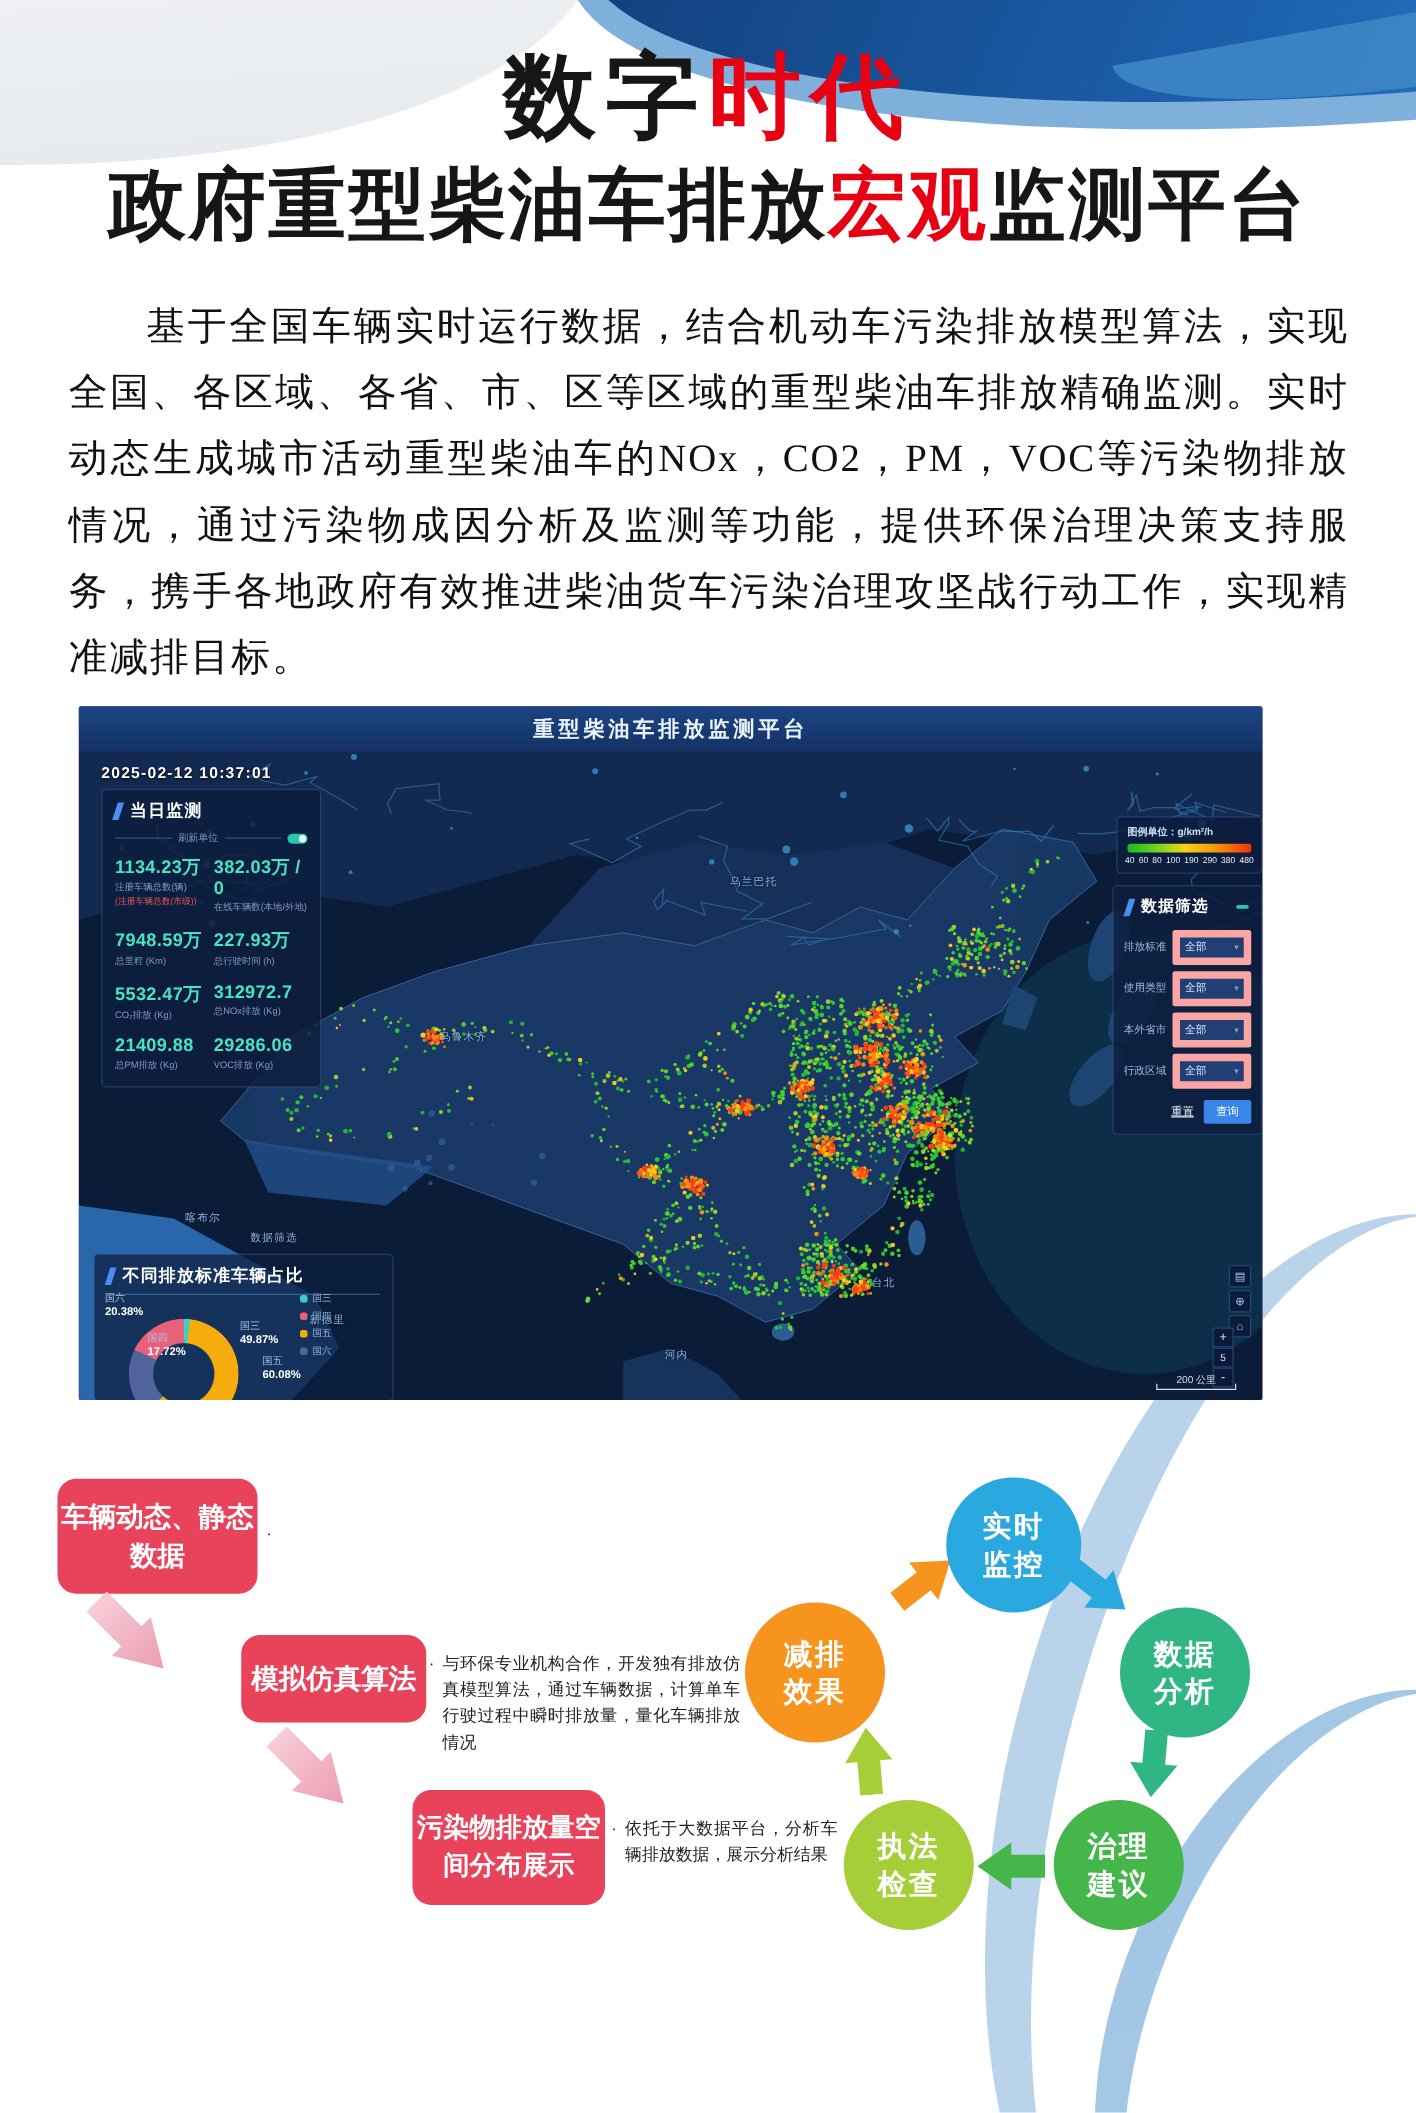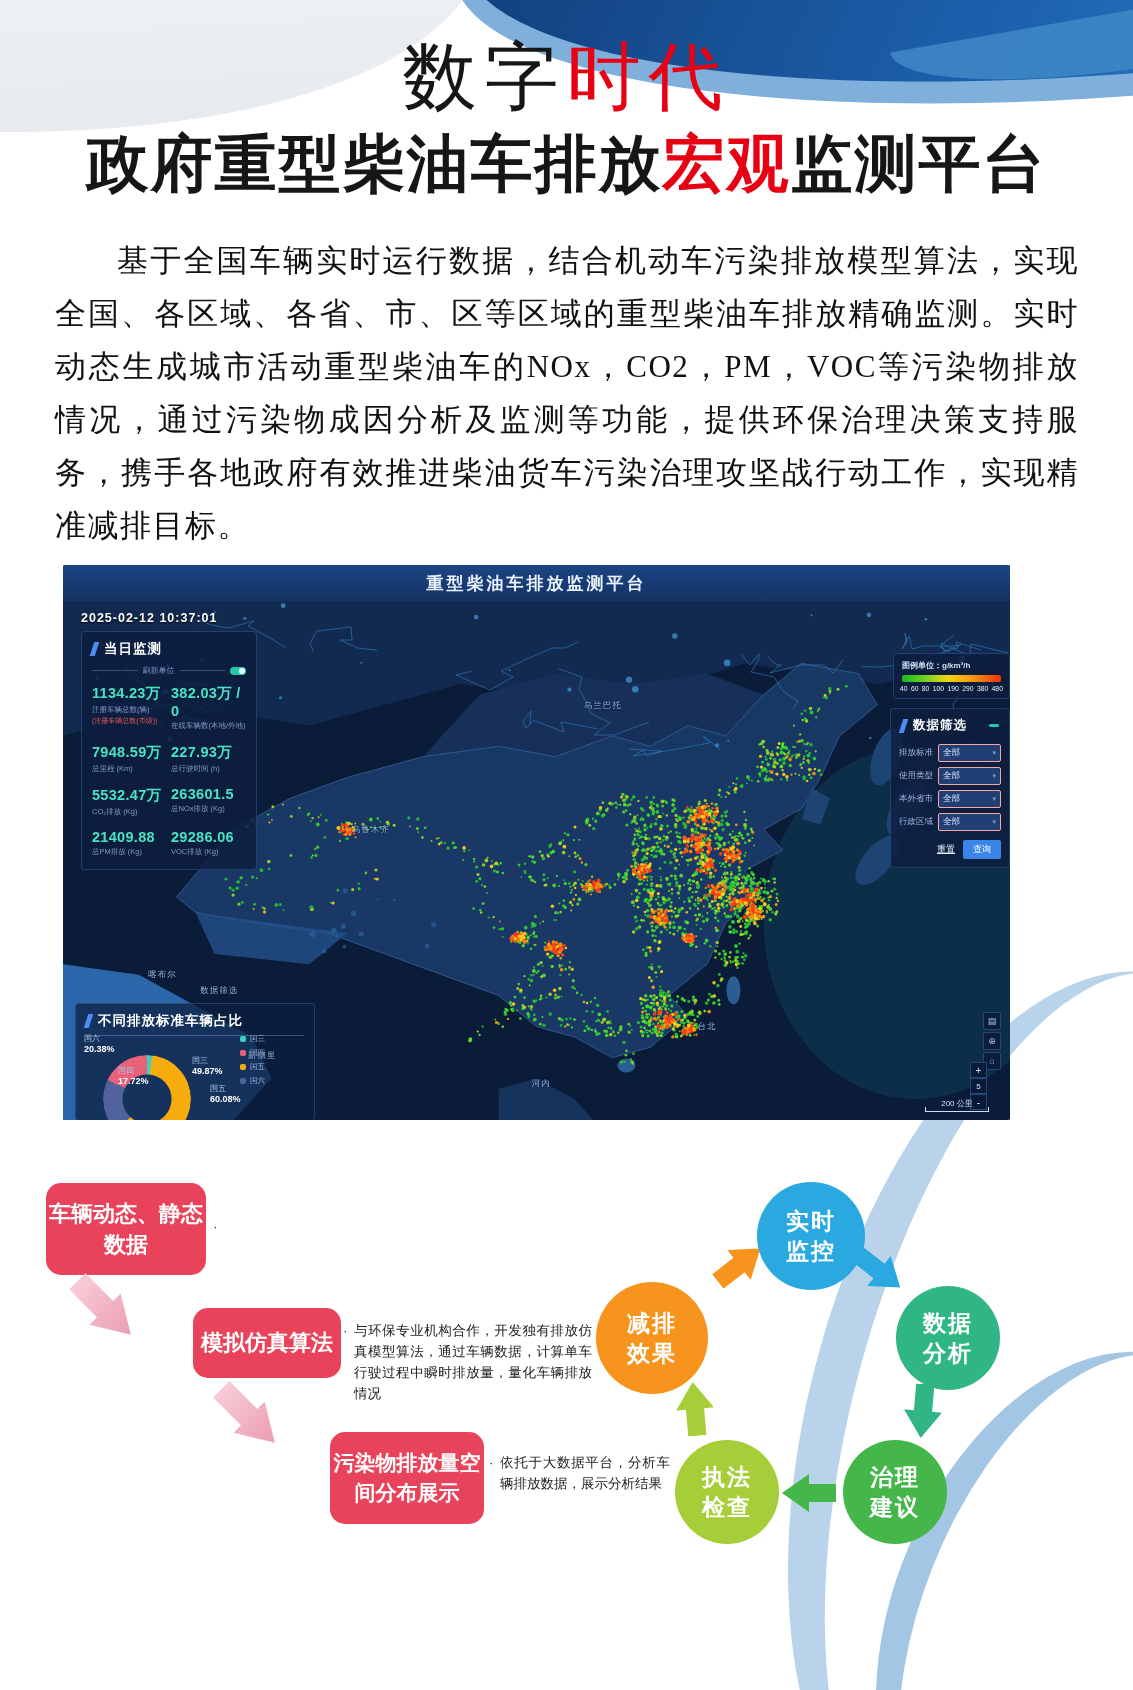--- a/index.html
+++ b/index.html
@@ -12,21 +12,21 @@
          background:#7fb0dc;transform:rotate(-7deg)}
   .sw-tr-dark{position:absolute;top:-88px;right:-140px;width:800px;height:196px;border-radius:0 0 0 100%;
          background:linear-gradient(120deg,#123f7d,#1d63b0 70%,#2b79c4);transform:rotate(-7deg)}
   .sw-tr-thin{position:absolute;top:26px;right:-60px;width:300px;height:60px;border-radius:0 0 0 100%;
          background:#3f88c6;transform:rotate(-10deg);opacity:.85}
   .sw-br{position:absolute;right:-150px;bottom:-190px;width:430px;height:920px;border-radius:50%;
          border-left:44px solid #b9d4ea;transform:rotate(15deg)}
   .sw-br2{position:absolute;right:-120px;bottom:-210px;width:330px;height:560px;border-radius:50%;
          border-left:30px solid #8db9df;transform:rotate(22deg);opacity:.8}
   
-  .title1{position:absolute;top:28px;left:0;width:100%;text-align:center;font-size:74px;font-weight:400;
+  .title1{position:absolute;top:28px;left:0;width:100%;text-align:center;font-size:74px;font-weight:700;
           letter-spacing:8px;color:#161616}
   .title2{position:absolute;top:122px;left:0;width:100%;text-align:center;font-size:62px;font-weight:800;
           letter-spacing:2px;color:#161616}
   .red{color:#e60113}
   .para{position:absolute;left:55px;top:234px;width:1024px;font-family:"Liberation Serif","DejaVu Serif",serif;
         font-size:31px;line-height:53px;color:#111;text-align:justify;text-indent:2em;letter-spacing:1.5px;margin:0}
   
   .dash{position:absolute;left:63px;top:565px;width:947px;height:555px;background:#4c1d95;overflow:hidden;
         border-radius:2px}
   .dash svg{position:absolute;left:0;top:36px;width:947px;height:519px}
@@ -50,21 +50,21 @@
   .stat-n{font-size:7px;color:#e4574f;margin-top:1px}
   .legendp{left:830px;top:88px;width:115px;padding-bottom:6px}
   .legendp .lt{font-size:8px;color:#cfe0f5;padding:6px 8px 4px;font-weight:bold}
   .grad{margin:0 8px;height:7px;border-radius:2px;
         background:linear-gradient(90deg,#16b91e,#7ed321 26%,#f3d411 46%,#f89a0c 70%,#f3320c)}
   .ticks{display:flex;justify-content:space-between;padding:3px 6px 0;font-size:6.8px;color:#e8f1fb}
   .filterp{left:827px;top:143px;width:118px;padding-bottom:8px}
   .collapse-dash{margin-left:auto;width:10px;height:3px;background:#23c9ad;border-radius:2px}
   .frow{display:flex;align-items:center;gap:5px;padding:5px 8px 0}
   .flab{font-size:8.5px;color:#9fb8e0;flex:0 0 34px}
-  .fsel{flex:1;height:16px;background:#213f74;border:1px solid #fca5a5;border-radius:2px;display:flex;
+  .fsel{flex:1;height:16px;background:#213f74;border:6px solid #fca5a5;border-radius:2px;display:flex;
         align-items:center;justify-content:space-between;padding:0 4px;color:#d8e6fa;font-size:8.5px}
   .fsel .caret{color:#7f9cc6;font-size:7px}
   .fbtns{display:flex;justify-content:flex-end;align-items:center;gap:8px;padding:9px 8px 0}
   .reset{color:#e8f1fb;font-size:9px;text-decoration:underline;cursor:pointer}
   .query{background:#3a86e8;color:#fff;font-size:9px;padding:3px 10px;border-radius:2px;cursor:pointer}
   .piep{left:12px;top:438px;width:238px;height:116px;background:rgba(13,30,62,.72)}
   .pdiv{margin:0 10px;border-top:1px solid rgba(110,150,210,.45)}
   .donut{position:absolute;left:27px;top:51px;width:88px;height:88px;border-radius:50%;
          -webkit-mask:radial-gradient(circle,transparent 24px,#000 25px);
          mask:radial-gradient(circle,transparent 24px,#000 25px)}
@@ -2729,21 +2729,21 @@
         </div>
         <div class="stat-cell">
           <div class="stat-v">227.93万</div>
           <div class="stat-l">总行驶时间 (h)</div>
         </div>
         <div class="stat-cell">
           <div class="stat-v">5532.47万</div>
           <div class="stat-l">CO₂排放 (Kg)</div>
         </div>
         <div class="stat-cell">
-          <div class="stat-v">263601.5</div>
+          <div class="stat-v">312972.7</div>
           <div class="stat-l">总NOx排放 (Kg)</div>
         </div>
         <div class="stat-cell">
           <div class="stat-v">21409.88</div>
           <div class="stat-l">总PM排放 (Kg)</div>
         </div>
         <div class="stat-cell">
           <div class="stat-v">29286.06</div>
           <div class="stat-l">VOC排放 (Kg)</div>
         </div>

